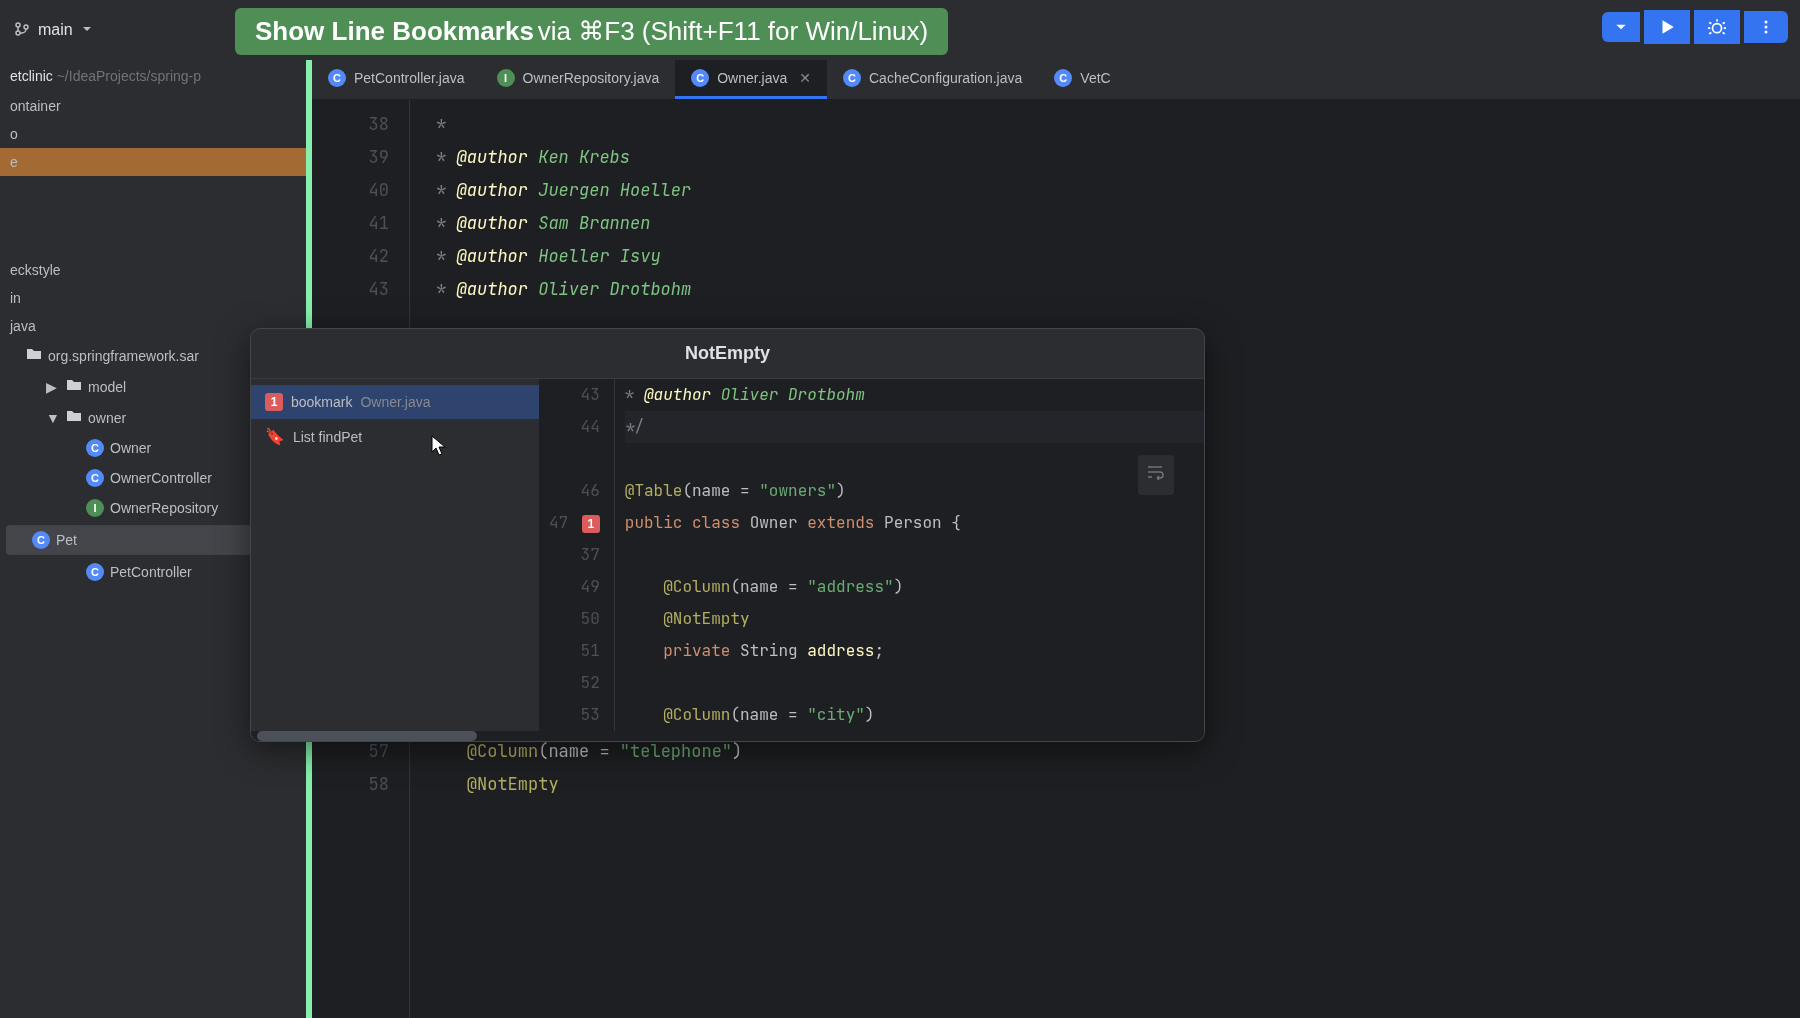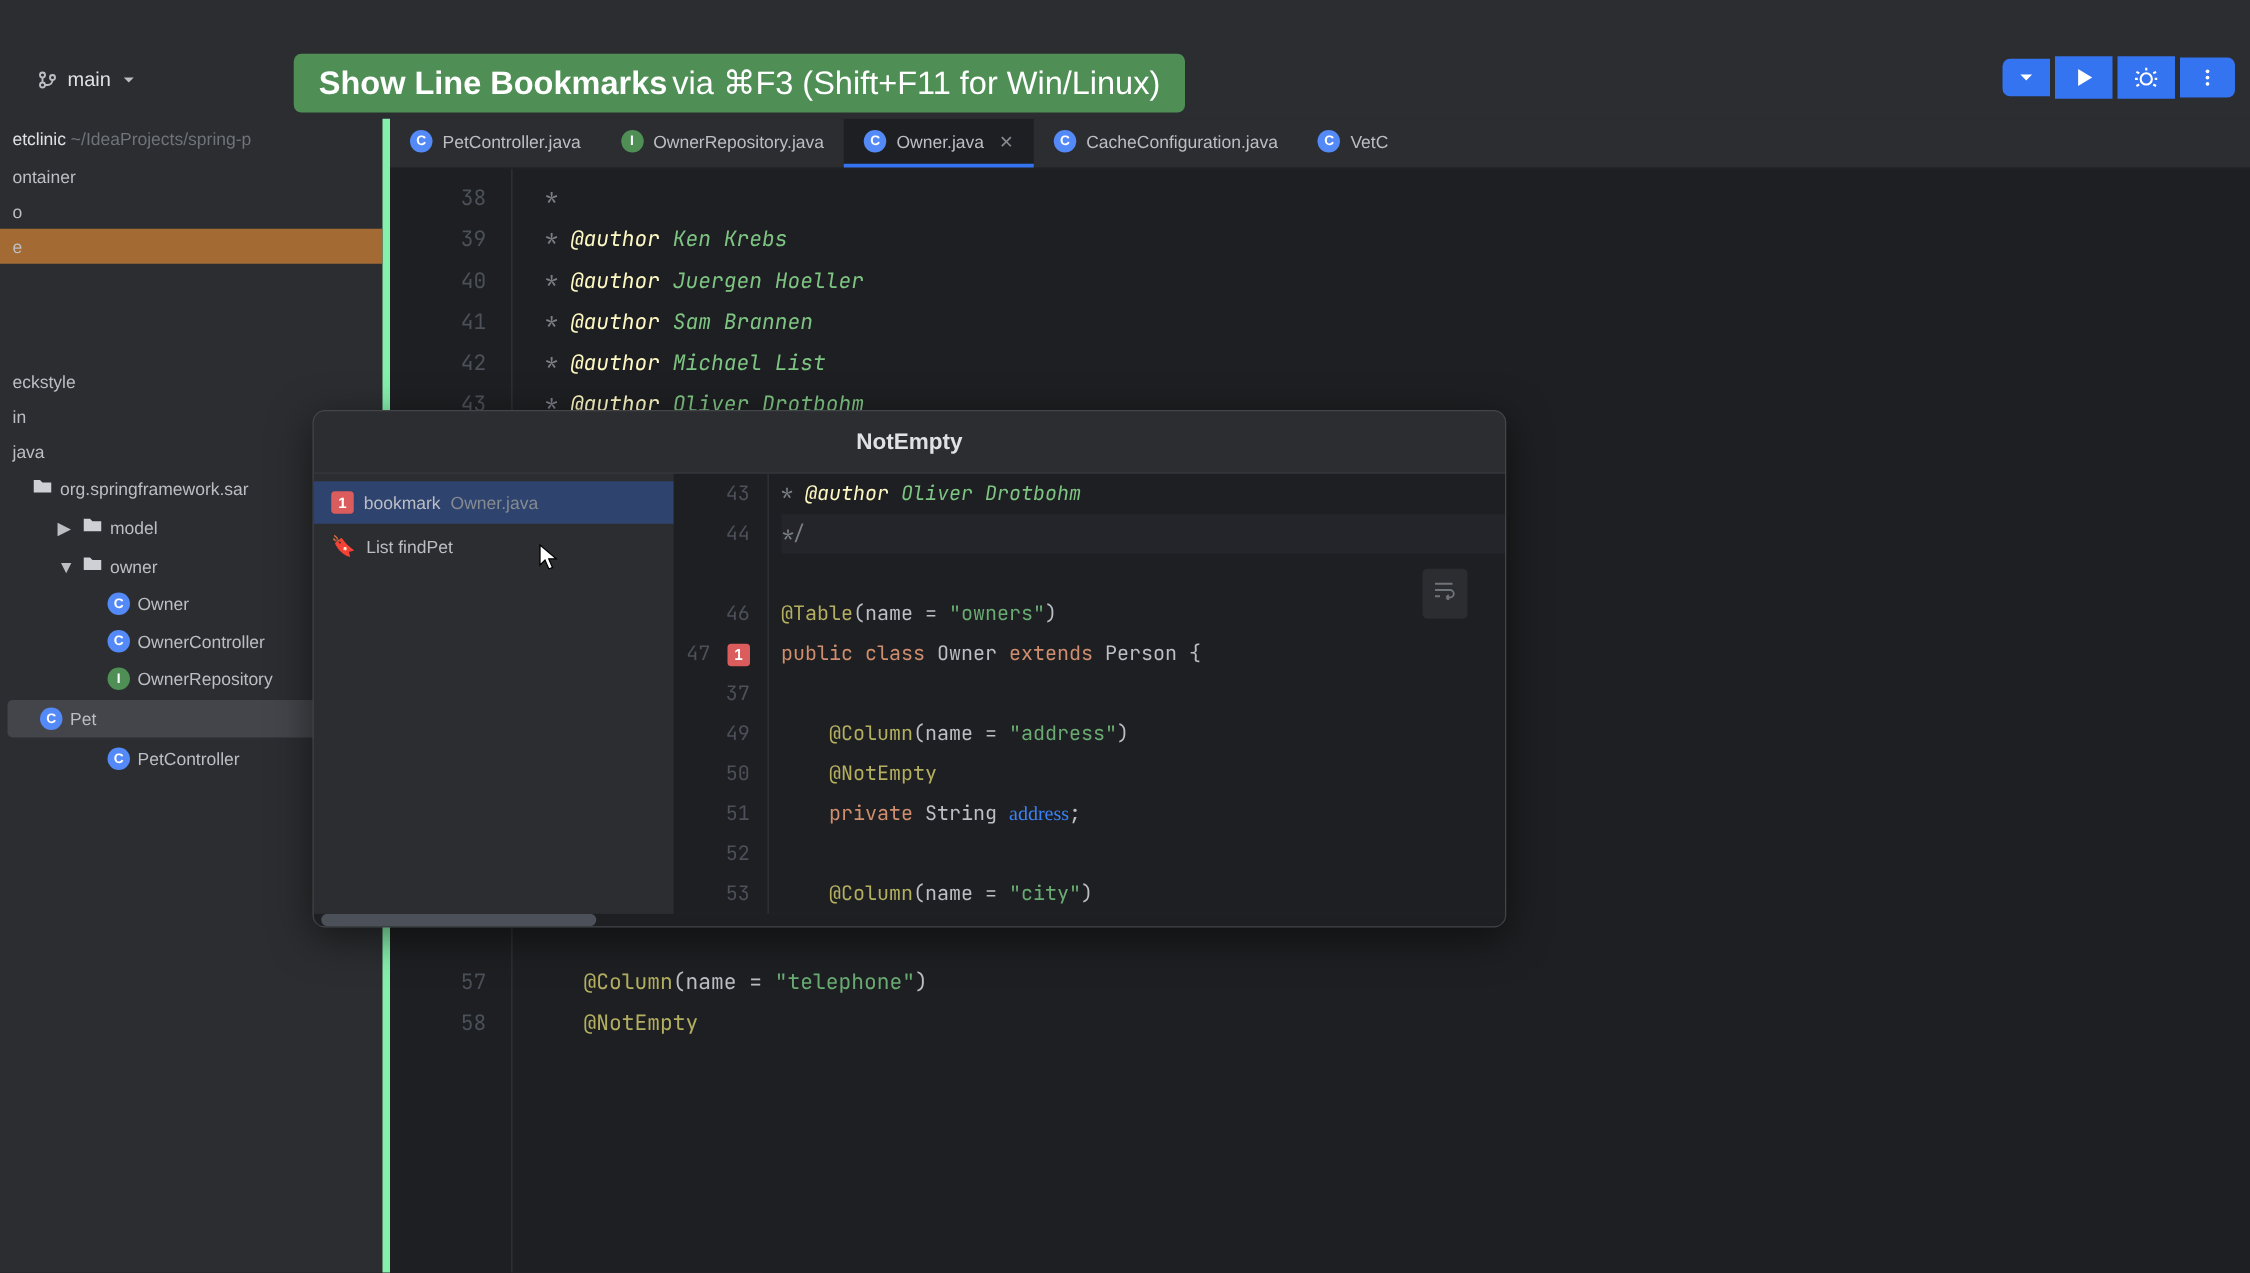--- a/index.html
+++ b/index.html
@@ -13,23 +13,22 @@
       width: 1800px;
       position: relative;
     }
     
     
     .top-toolbar {
       height: 60px;
       background: #2b2d30;
       display: flex;
       align-items: center;
-      padding: 0 20px;
+      padding: 0 4px;
       position: relative;
-      margin-top: 35px;
     }
     .branch-selector {
       display: flex;
       align-items: center;
       gap: 8px;
       padding: 4px 10px;
       border-radius: 4px;
       cursor: pointer;
     }
     .branch-icon { color: #bcbec4; }
@@ -210,21 +209,21 @@
       flex: 1;
     }
     .code-line { white-space: pre; height: 33px; }
     .comment { color: #7a7e85; }
     .doctag { color: #fef9c3; font-style: italic; }
     .doctag-name { color: #7ec482; font-style: italic; }
     .annotation { color: #b3ae60; }
     .keyword { color: #cf8e6d; }
     .type { color: #bcbec4; }
     .string { color: #6aab73; }
-    .field-name { color: #3b82f6; font-family: Liberation Serif, serif; }
+    .field-name { color: #fef9c3; }
     
     
     .bookmarks-popup {
       position: absolute;
       left: 250px;
       top: 328px;
       width: 955px;
       background: #2b2d30;
       border: 1px solid #43454a;
       border-radius: 10px;
@@ -502,21 +501,21 @@
           <div class="code-line"></div>
           <div class="code-line"></div>
           <div class="code-line">57</div>
           <div class="code-line">58</div>
         </div>
       <div class="code-content" id="code-content">
           <div class="code-line"><span class="comment"> * </span></div>
           <div class="code-line"><span class="comment"> * </span><span class="doctag">@author</span><span class="doctag-name"> Ken Krebs</span></div>
           <div class="code-line"><span class="comment"> * </span><span class="doctag">@author</span><span class="doctag-name"> Juergen Hoeller</span></div>
           <div class="code-line"><span class="comment"> * </span><span class="doctag">@author</span><span class="doctag-name"> Sam Brannen</span></div>
-          <div class="code-line"><span class="comment"> * </span><span class="doctag">@author</span><span class="doctag-name"> Michael List</span></div>
+          <div class="code-line"><span class="comment"> * </span><span class="doctag">@author</span><span class="doctag-name"> Hoeller Isvy</span></div>
           <div class="code-line"><span class="comment"> * </span><span class="doctag">@author</span><span class="doctag-name"> Oliver Drotbohm</span></div>
           <div class="code-line"></div>
           <div class="code-line"></div>
           <div class="code-line"></div>
           <div class="code-line"></div>
           <div class="code-line"></div>
           <div class="code-line"></div>
           <div class="code-line"></div>
           <div class="code-line"></div>
           <div class="code-line"></div>

